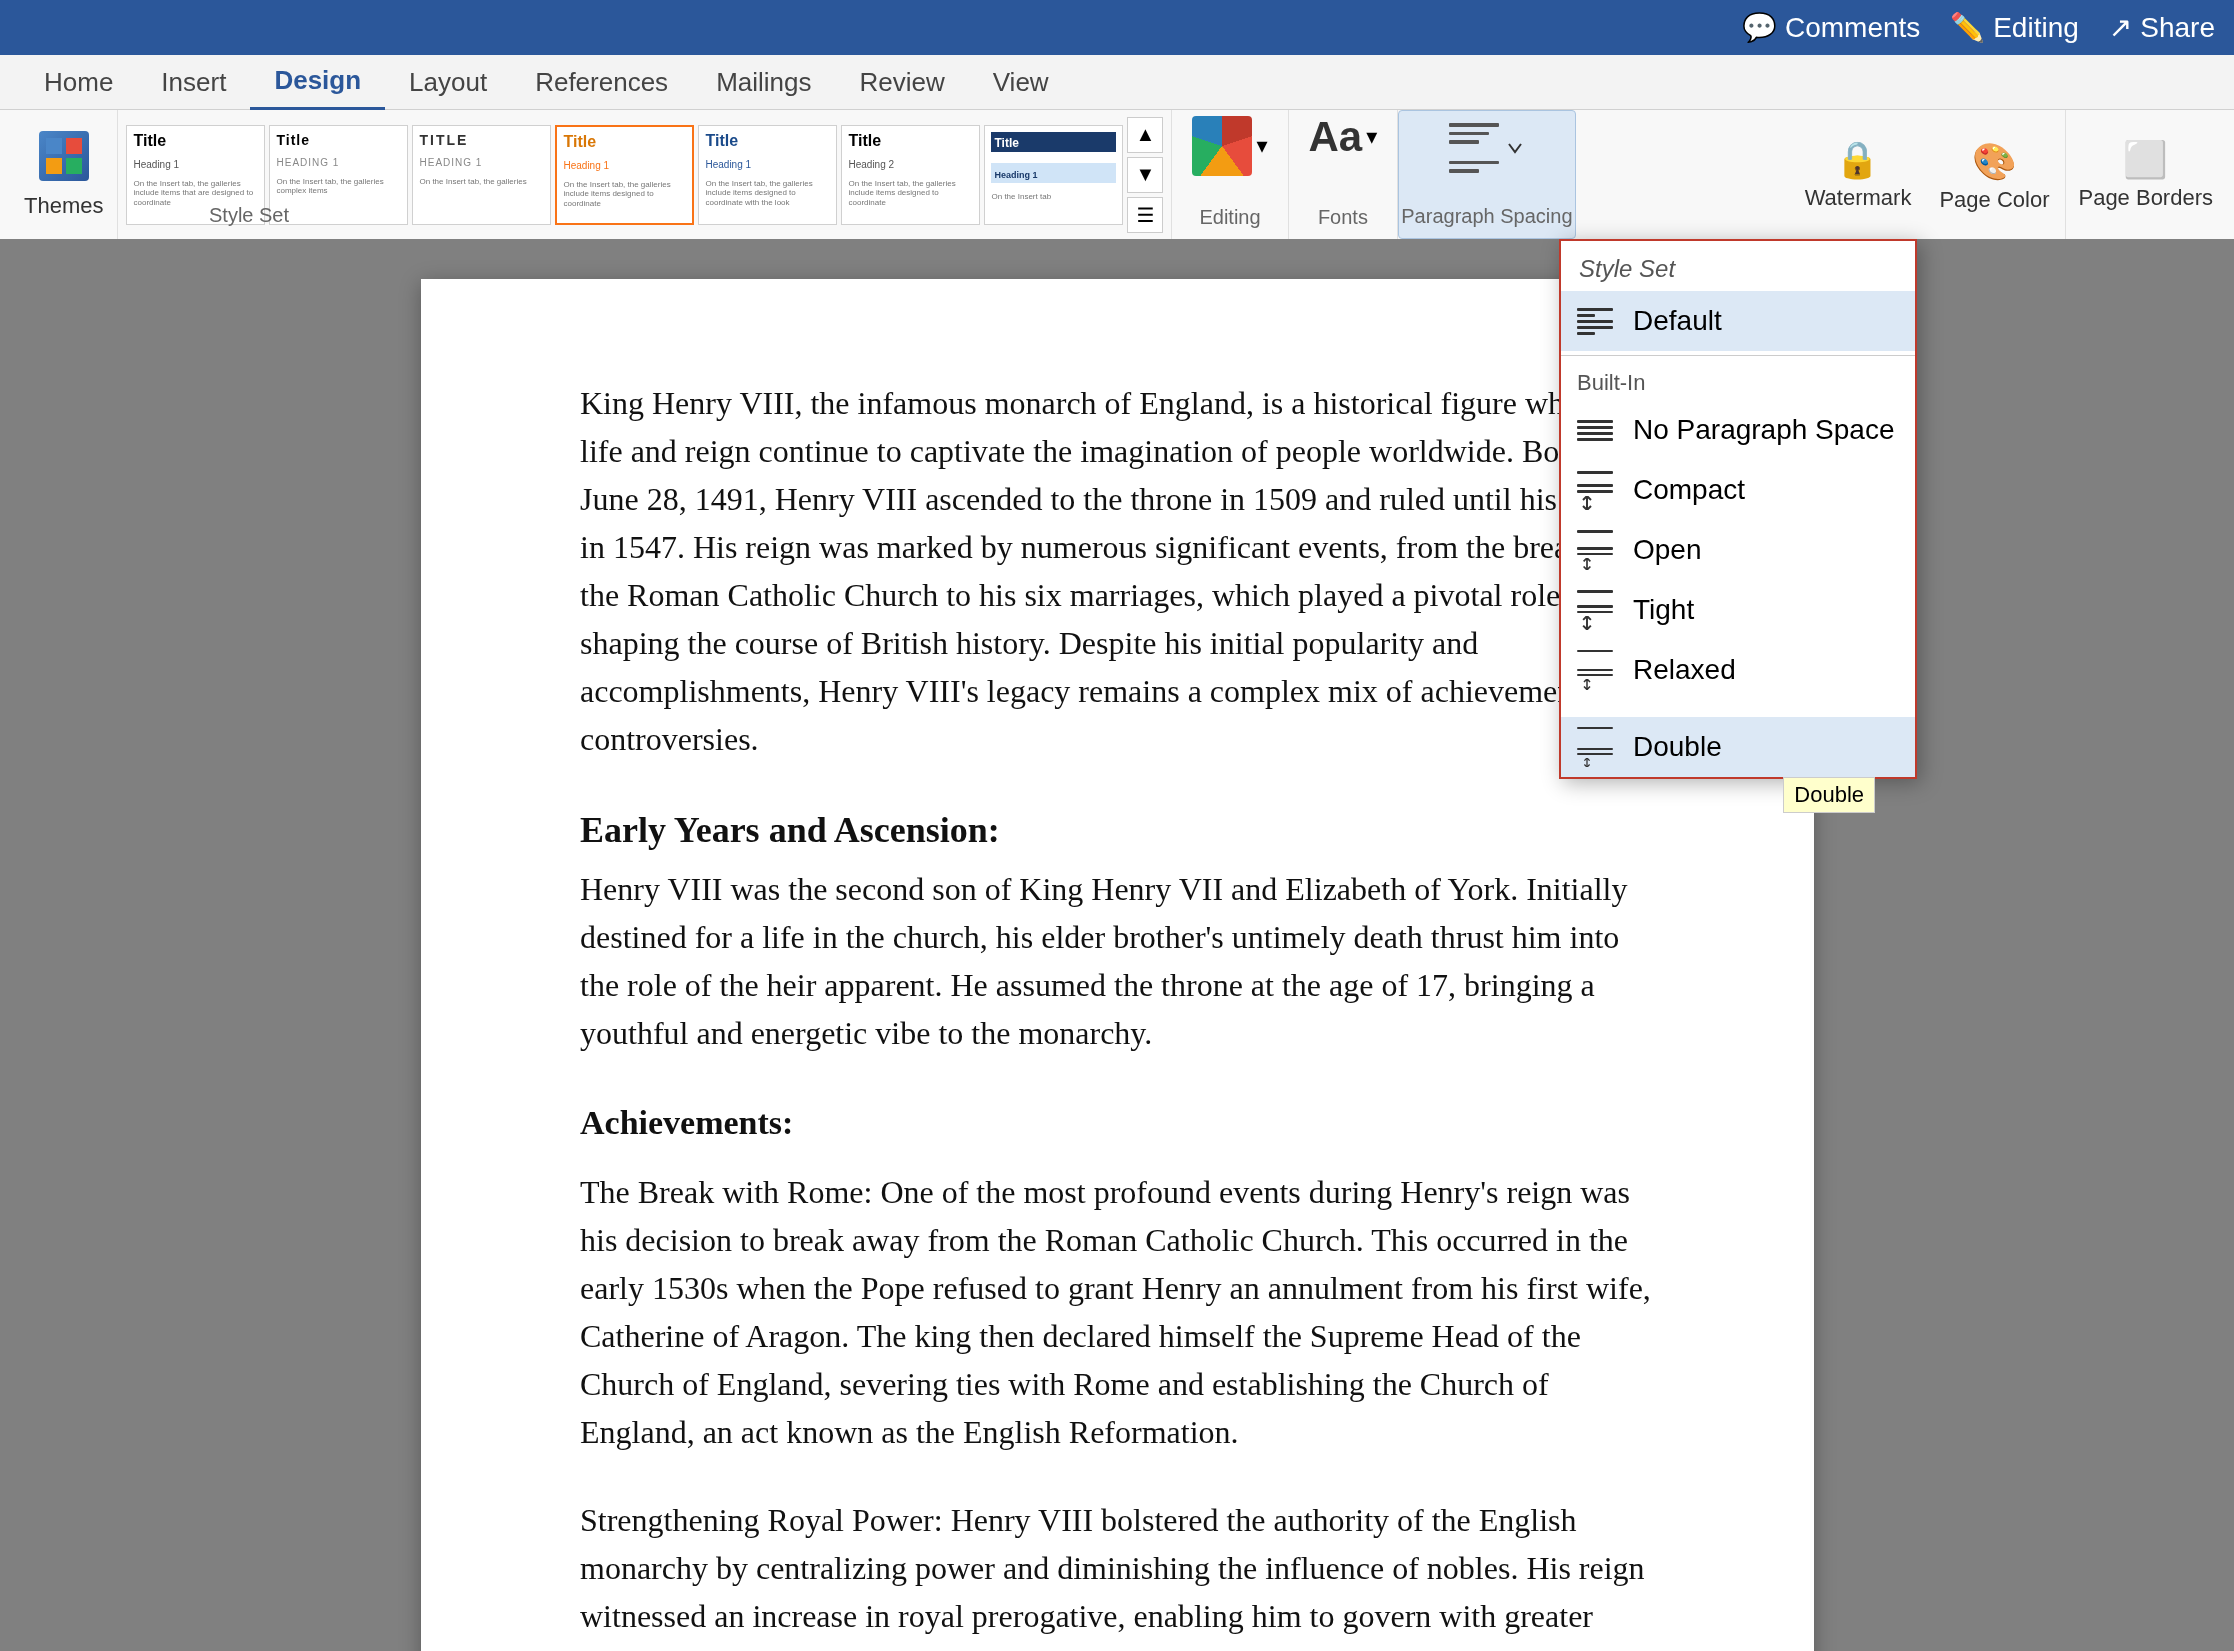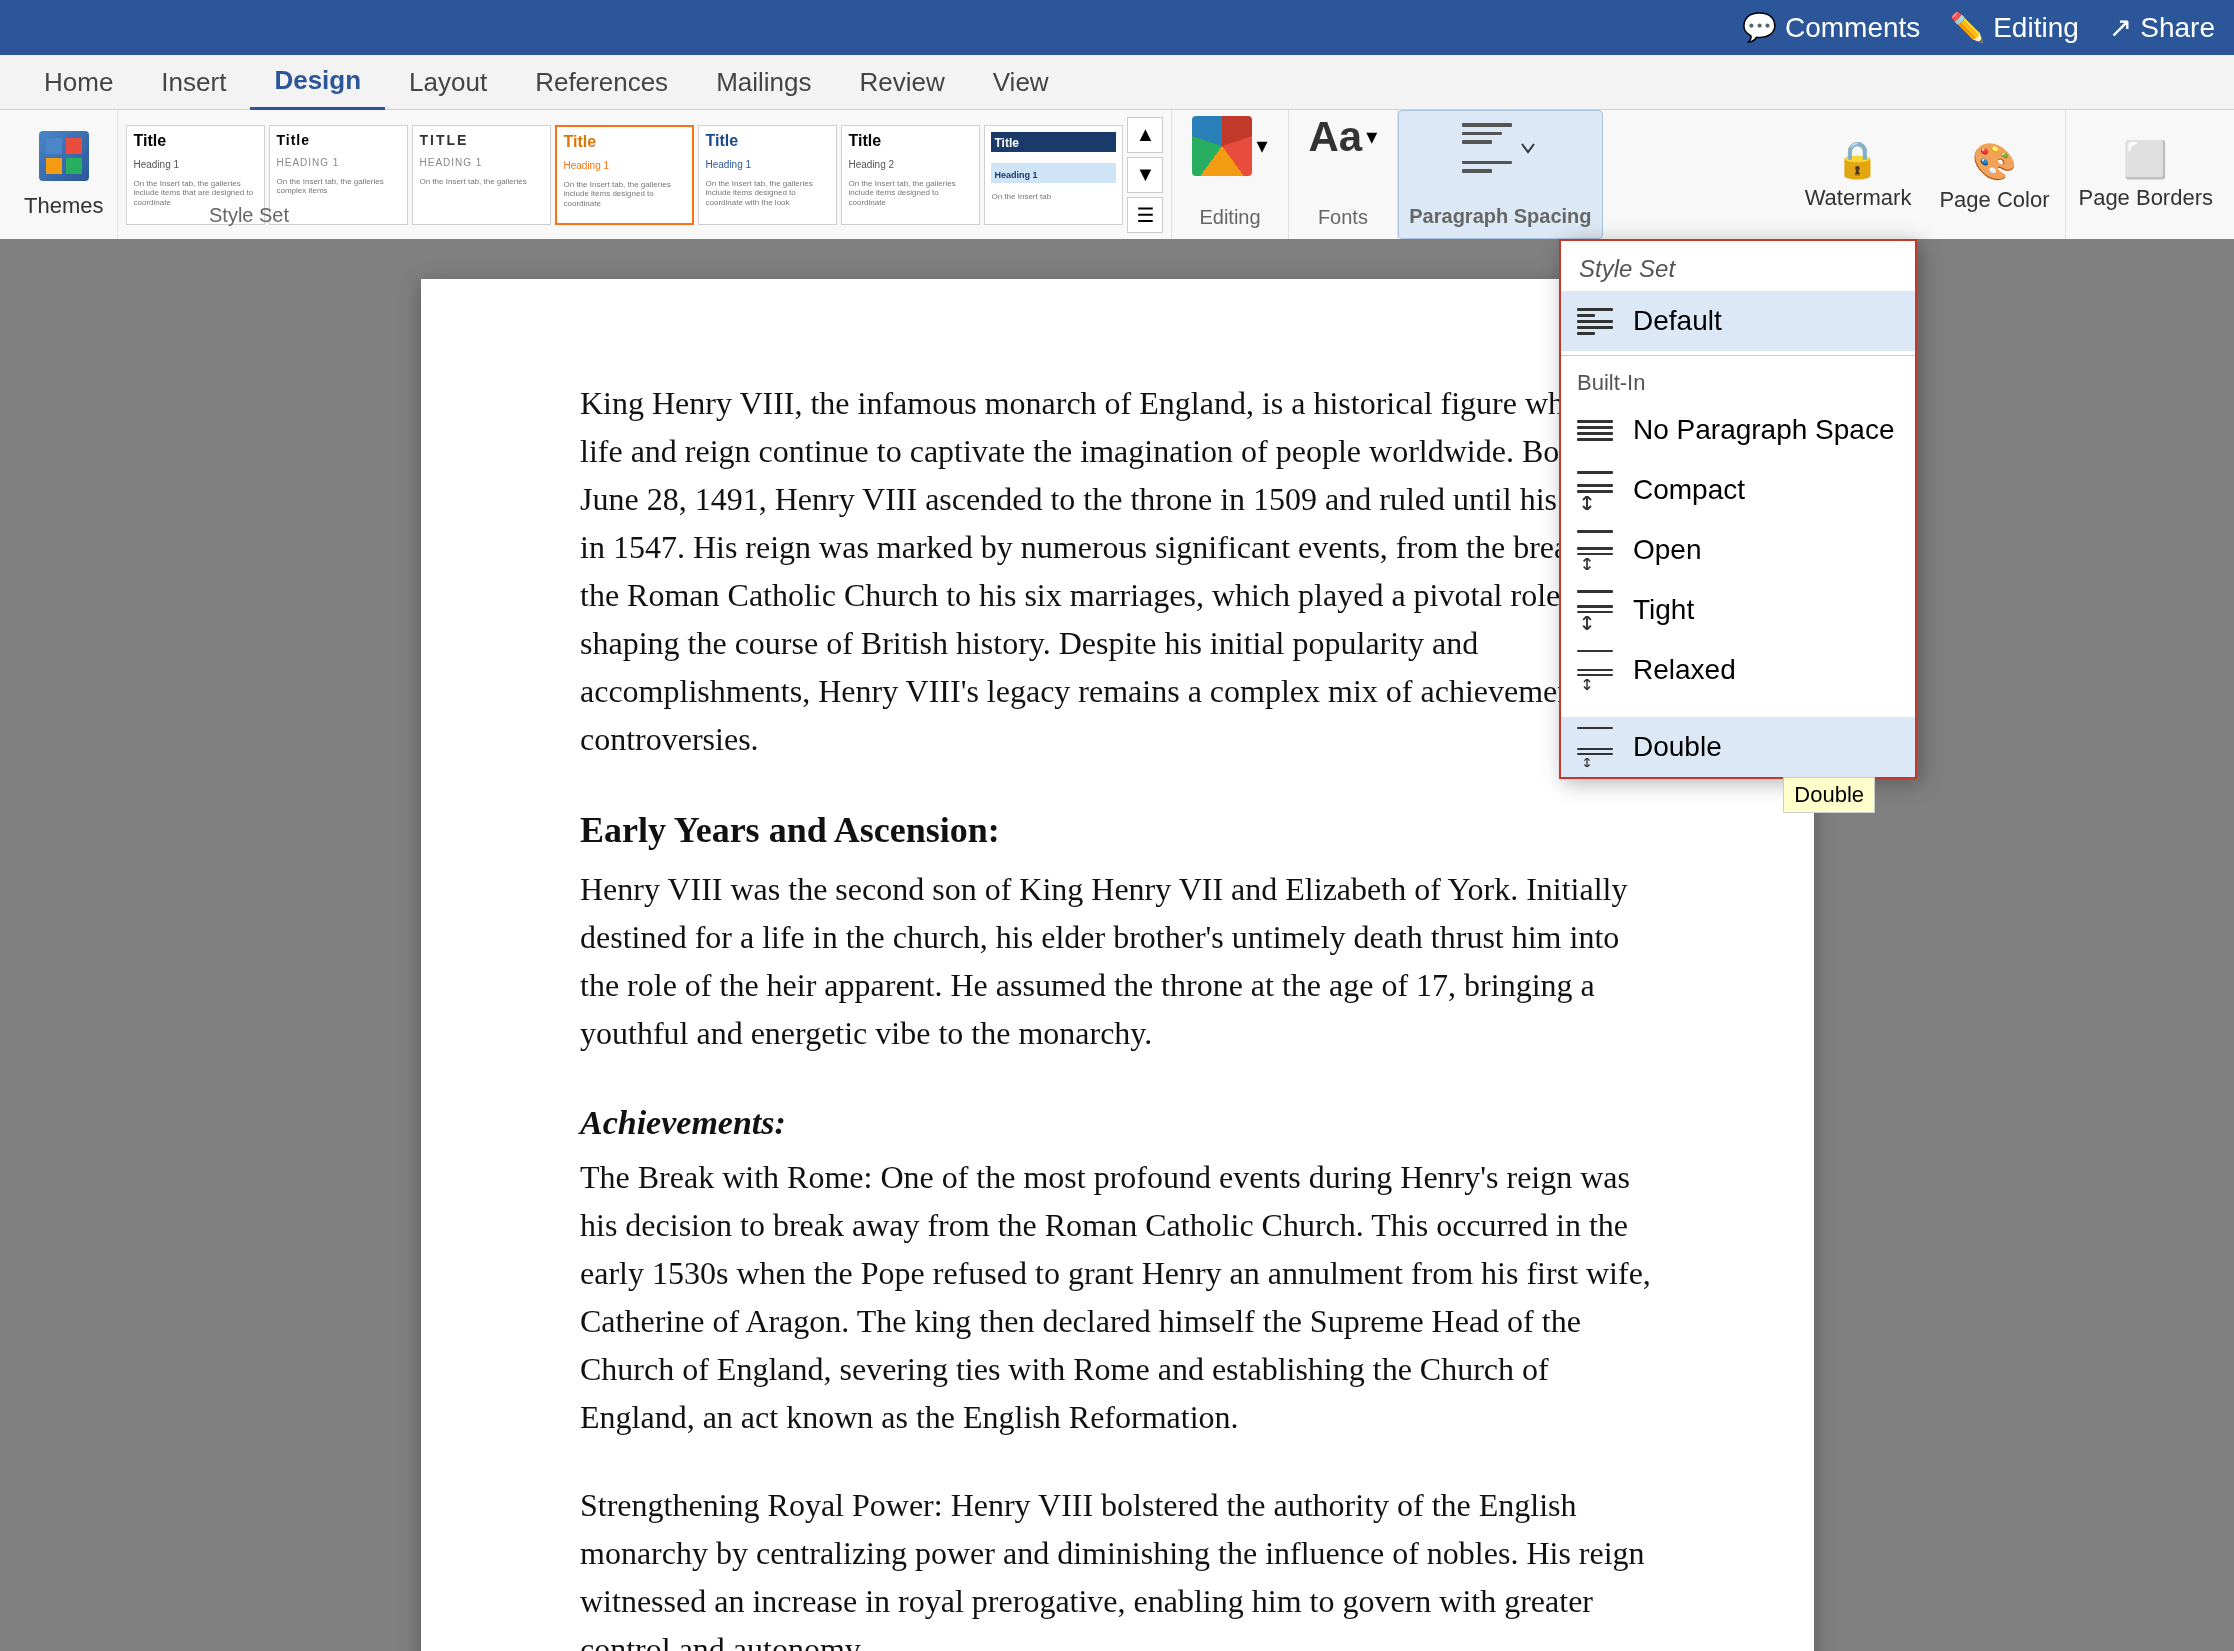--- a/index.html
+++ b/index.html
@@ -263,22 +263,21 @@
     }
     .doc-para { margin-bottom: 40px; }
     .doc-para.heading {
       font-size: 36px;
       font-weight: bold;
       margin-bottom: 8px;
     }
     .doc-para.subheading {
       font-size: 34px;
       font-weight: bold;
-      margin-bottom: 5px;
-      font-style: italic;
+      margin-bottom: 20px;
     }
 
     
     .dropdown-panel {
       position: absolute;
       top: 129px;
       right: 318px;
       width: 358px;
       background: white;
       border: 2px solid #c0392b;
@@ -456,21 +455,21 @@
   </div>
 
   <div class="fonts-group">
     <div class="dropdown-btn">
       <span class="fonts-aa">Aa</span>
       <span>▾</span>
     </div>
     <span class="ribbon-group-label">Fonts</span>
   </div>
 
-  <div class="ribbon-group para-spacing-highlighted" style="padding: 6px 10px; font-weight: bold;">
+  <div class="ribbon-group para-spacing-highlighted" style="padding: 6px 2px;">
     <div class="para-spacing-btn">
       <div class="para-spacing-inner">
         <div class="para-spacing-icon-area">
           <div class="para-spacing-icon">
             <div class="ps-line ps-line-long"></div>
             <div class="ps-line ps-line-med"></div>
             <div class="ps-line ps-line-short"></div>
             <div style="height:8px;"></div>
             <div class="ps-line ps-line-long"></div>
             <div class="ps-line ps-line-short"></div>

